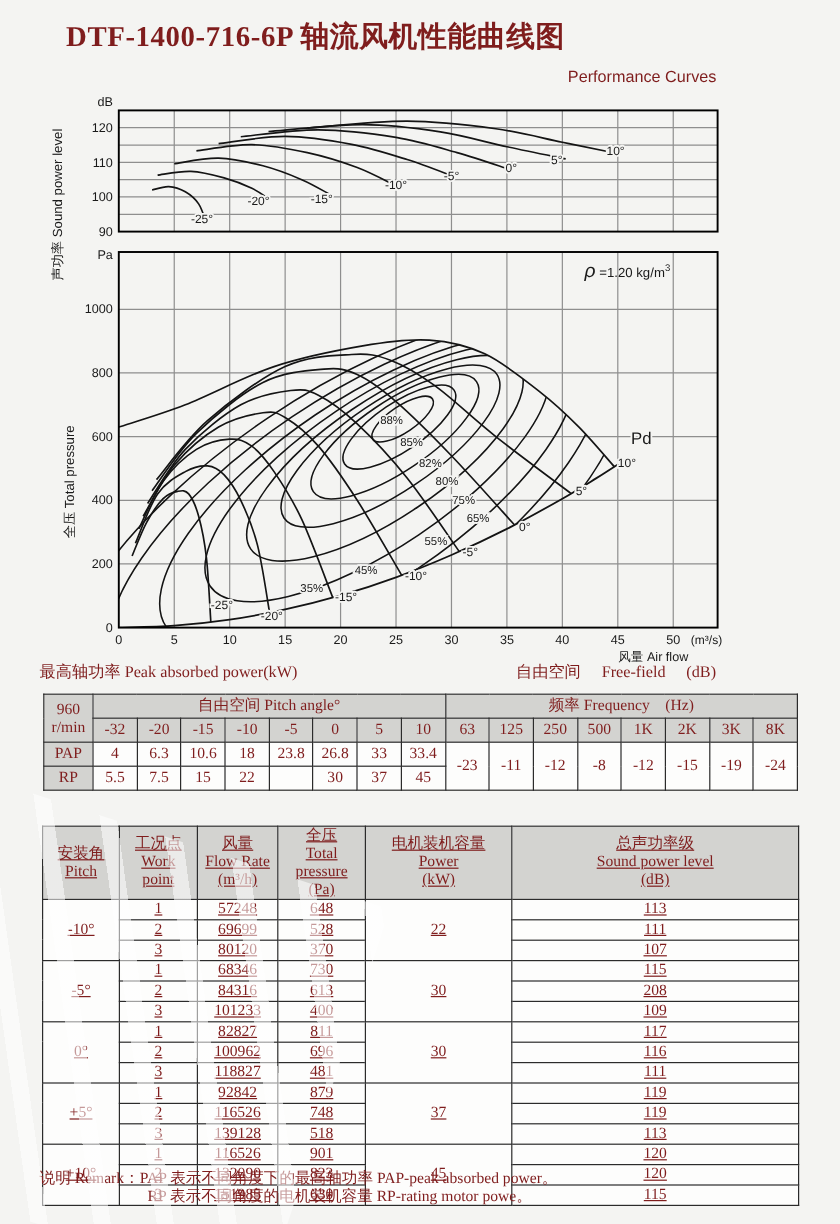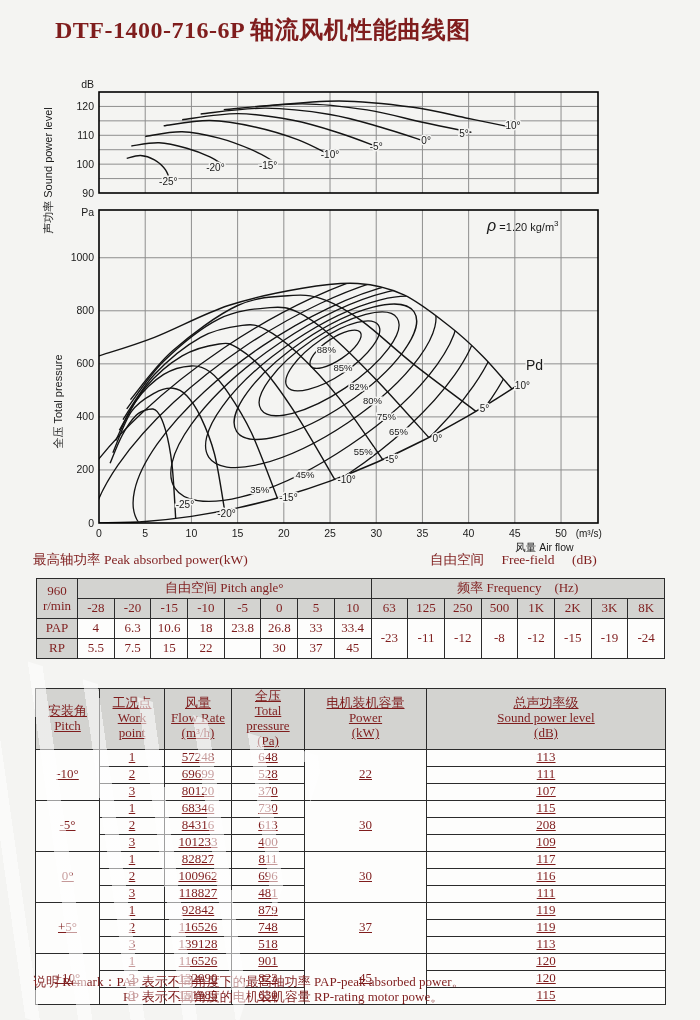--- a/index.html
+++ b/index.html
@@ -27,20 +27,21 @@
   #remark .l2{padding-left:90px;}
   #scan-watermark{left:-40px;top:700px;width:320px;height:340px;transform:rotate(18deg);
      background:repeating-linear-gradient(64deg,rgba(255,255,255,.55) 0 14px,rgba(255,255,255,0) 14px 52px);
      pointer-events:none;}
 </style>
 </head>
 <body>
 
 <div id="page">
   <div class="abs" id="doc-title">DTF-1400-716-6P 轴流风机性能曲线图</div>
+  <div class="abs" id="subtitle">Performance Curves</div>
 
   <svg id="sound-chart" style="left:30px;top:80px" width="580" height="125">
       <line x1="115.2037037037037" y1="12" x2="115.2037037037037" y2="113" stroke="#8e8e8e" stroke-width="1"></line>
       <line x1="161.4074074074074" y1="12" x2="161.4074074074074" y2="113" stroke="#8e8e8e" stroke-width="1"></line>
       <line x1="207.61111111111111" y1="12" x2="207.61111111111111" y2="113" stroke="#8e8e8e" stroke-width="1"></line>
       <line x1="253.8148148148148" y1="12" x2="253.8148148148148" y2="113" stroke="#8e8e8e" stroke-width="1"></line>
       <line x1="300.0185185185185" y1="12" x2="300.0185185185185" y2="113" stroke="#8e8e8e" stroke-width="1"></line>
       <line x1="346.22222222222223" y1="12" x2="346.22222222222223" y2="113" stroke="#8e8e8e" stroke-width="1"></line>
       <line x1="392.4259259259259" y1="12" x2="392.4259259259259" y2="113" stroke="#8e8e8e" stroke-width="1"></line>
       <line x1="438.6296296296296" y1="12" x2="438.6296296296296" y2="113" stroke="#8e8e8e" stroke-width="1"></line>
@@ -192,21 +193,21 @@
       <tbody>
         <tr>
           <td rowspan="2" class="hdr">
             <div>960</div>
             <div>r/min</div>
           </td>
           <td colspan="8" class="hdr">自由空间 Pitch angle°</td>
           <td colspan="8" class="hdr">频率 Frequency　(Hz)</td>
         </tr>
         <tr>
-          <td class="hdr">-28</td>
+          <td class="hdr">-32</td>
           <td class="hdr">-20</td>
           <td class="hdr">-15</td>
           <td class="hdr">-10</td>
           <td class="hdr">-5</td>
           <td class="hdr">0</td>
           <td class="hdr">5</td>
           <td class="hdr">10</td>
           <td class="hdr">63</td>
           <td class="hdr">125</td>
           <td class="hdr">250</td>

